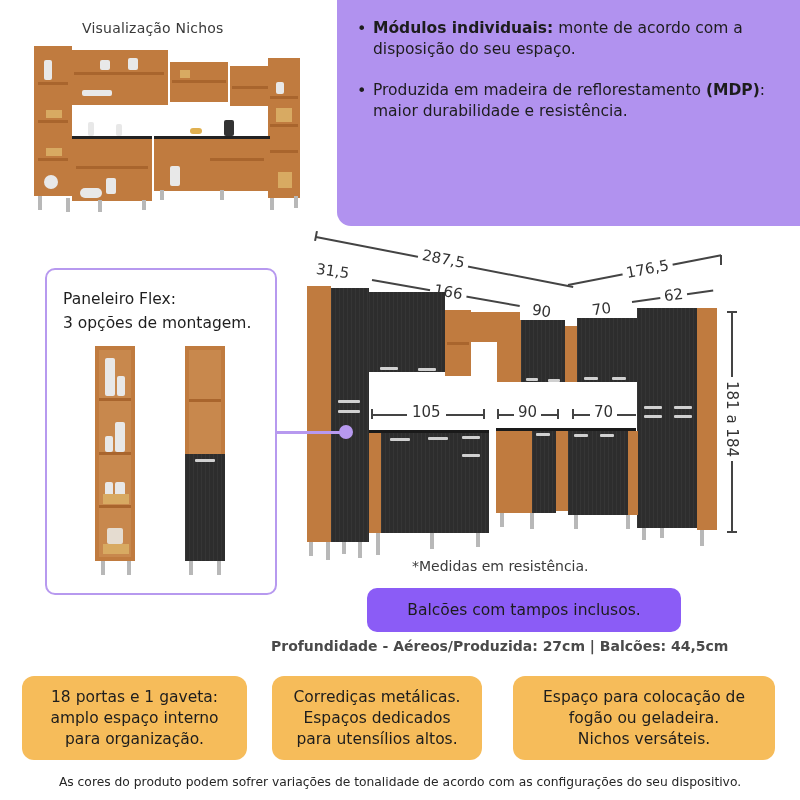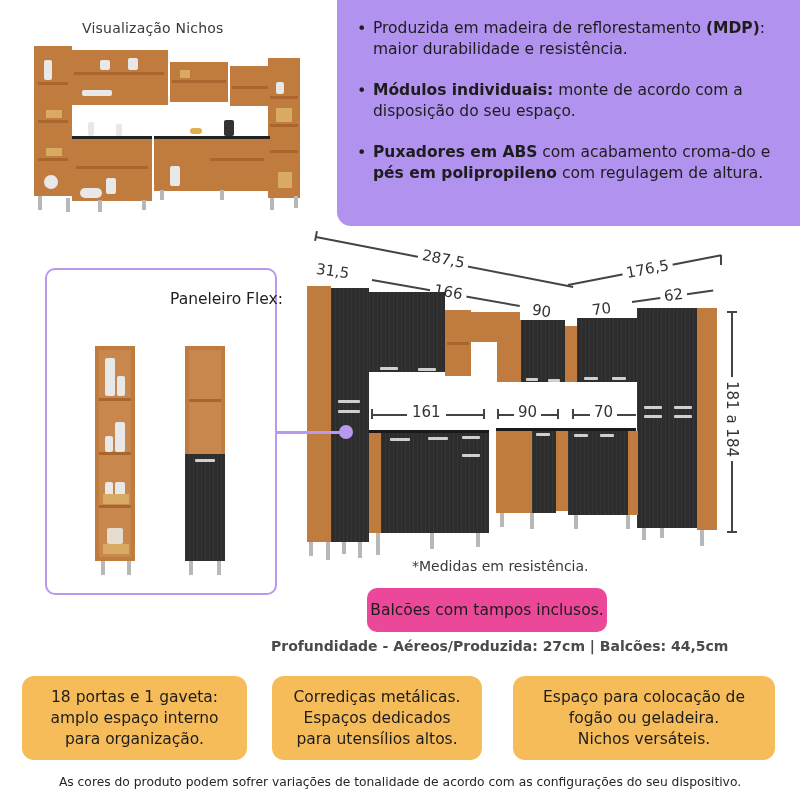--- a/index.html
+++ b/index.html
@@ -16,39 +16,39 @@
   .feature::before { content: "\2022"; position: absolute; left: -16px; top: 0; font-size: 16px; }
   .feature b { font-weight: 700; }
 
   
   .dim { position: absolute; font-size: 15px; color: #333; white-space: nowrap; }
   .dim-line { position: absolute; height: 2px; background: #444; transform-origin: left center; }
   .tick { position: absolute; width: 2px; height: 10px; background: #444; }
 
   
   .paneleiro-box { position: absolute; left: 45px; top: 268px; width: 232px; height: 327px; border: 2.5px solid #b799ef; border-radius: 10px; background: #fff; }
-  .paneleiro-title { position: absolute; left: 8px; width: 100%; text-align: right; font-size: 15.5px; color: #1f1f1f; line-height: 22px; }
+  .paneleiro-title { position: absolute; left: 16px; width: 100%; text-align: left; font-size: 15.5px; color: #1f1f1f; line-height: 22px; }
   .connector-h { position: absolute; left: 277px; top: 431px; width: 68px; height: 2.5px; background: #b799ef; }
   .connector-dot { position: absolute; left: 339px; top: 425px; width: 14px; height: 14px; border-radius: 50%; background: #b799ef; }
 
   
   .cab { position: absolute; }
   .wood { background: #c07b3f; }
   .black { background: #2d2d2d; background-image: repeating-linear-gradient(90deg, rgba(255,255,255,0.04) 0 1px, transparent 1px 4px); }
   .shelf { position: absolute; height: 3px; background: #a9652d; }
   .leg { position: absolute; width: 4px; background: #b8b8b8; }
   .handle { position: absolute; height: 3px; background: #d0d0d0; border-radius: 1px; }
   .item { position: absolute; background: #e8e8e8; border-radius: 2px; }
   .item-box { position: absolute; background: #d8aa62; }
 
   
   .measure-note { position: absolute; left: 412px; top: 558px; font-size: 14px; color: #3a3a3a; }
 
   
-  .red-badge { position: absolute; left: 367px; top: 588px; width: 240px; height: 44px; background: #ec4899; border-radius: 10px; display: flex; align-items: center; justify-content: center; font-size: 15.5px; color: #1c1c1c; }
+  .red-badge { position: absolute; left: 367px; top: 588px; width: 314px; height: 44px; background: #8b5cf6; border-radius: 10px; display: flex; align-items: center; justify-content: center; font-size: 15.5px; color: #1c1c1c; }
 
   .depth-note { position: absolute; left: 271px; top: 638px; font-size: 14px; font-weight: 700; color: #4a4a4a; white-space: nowrap; }
 
   
   .info-box { position: absolute; top: 676px; height: 84px; background: #f6bc5a; border-radius: 12px; display: flex; align-items: center; justify-content: center; text-align: center; font-size: 15.5px; line-height: 21px; color: #1d1d1d; padding: 0 2px; }
   .info-box span { white-space: pre-line; }
 
   .disclaimer { position: absolute; left: 0; top: 775px; width: 800px; text-align: center; font-size: 12.3px; color: #262626; white-space: nowrap; }
 </style>
 </head>
@@ -105,27 +105,24 @@
   <div class="leg" style="left:68px;top:160px;height:12px;"></div>
   <div class="leg" style="left:112px;top:160px;height:10px;"></div>
   <div class="leg" style="left:130px;top:150px;height:10px;"></div>
   <div class="leg" style="left:190px;top:150px;height:10px;"></div>
   <div class="leg" style="left:240px;top:158px;height:12px;"></div>
   <div class="leg" style="left:264px;top:156px;height:12px;"></div>
 </div>
 
 <div class="features-panel">
   <div class="feature">
+    <b>Módulos individuais:</b><span> monte de acordo com a disposição do seu espaço.</span>
+  </div>
+  <div class="feature">
     <span>Produzida em madeira de reflorestamento </span><b>(MDP)</b><span>: maior durabilidade e resistência.</span>
-  </div>
-  <div class="feature">
-    <b>Módulos individuais:</b><span> monte de acordo com a disposição do seu espaço.</span>
-  </div>
-  <div class="feature">
-    <b>Puxadores em ABS</b><span> com acabamento croma-do e </span><b>pés em polipropileno</b><span> com regulagem de altura.</span>
   </div>
 </div>
 
 <div>
 
   <div class="dim-line" style="left:316px;top:236px;width:262px;transform:rotate(11deg);"></div>
   <div class="tick" style="left:315px;top:231px;transform:rotate(11deg);"></div>
   <div class="dim" style="left:418px;top:250px;transform:rotate(11deg);background:#fff;padding:0 4px;">287,5</div>
 
   <div class="dim-line" style="left:568px;top:284px;width:156px;transform:rotate(-11deg);"></div>
@@ -189,21 +186,21 @@
   <div class="handle" style="left:536px;top:433px;width:14px;"></div>
   <div class="cab wood" style="left:556px;top:431px;width:12px;height:80px;"></div>
   <div class="cab black" style="left:568px;top:431px;width:60px;height:84px;"></div>
   <div class="handle" style="left:574px;top:434px;width:14px;"></div>
   <div class="handle" style="left:600px;top:434px;width:14px;"></div>
   <div class="cab wood" style="left:628px;top:431px;width:10px;height:84px;"></div>
 
   <div class="dim-line" style="left:371px;top:414px;width:114px;"></div>
   <div class="tick" style="left:371px;top:409px;"></div>
   <div class="tick" style="left:483px;top:409px;"></div>
-  <div class="dim" style="left:407px;top:403px;background:#fff;padding:0 5px;">161</div>
+  <div class="dim" style="left:407px;top:403px;background:#fff;padding:0 5px;">105</div>
   <div class="dim-line" style="left:497px;top:414px;width:62px;"></div>
   <div class="tick" style="left:497px;top:409px;"></div>
   <div class="tick" style="left:557px;top:409px;"></div>
   <div class="dim" style="left:514px;top:403px;background:#fff;padding:0 4px;">90</div>
   <div class="dim-line" style="left:572px;top:414px;width:64px;"></div>
   <div class="tick" style="left:572px;top:409px;"></div>
   <div class="dim" style="left:590px;top:403px;background:#fff;padding:0 4px;">70</div>
 
   <div class="leg" style="left:309px;top:542px;height:14px;"></div>
   <div class="leg" style="left:326px;top:542px;height:18px;"></div>
@@ -216,20 +213,21 @@
   <div class="leg" style="left:530px;top:513px;height:16px;"></div>
   <div class="leg" style="left:574px;top:515px;height:14px;"></div>
   <div class="leg" style="left:626px;top:515px;height:14px;"></div>
   <div class="leg" style="left:642px;top:528px;height:12px;"></div>
   <div class="leg" style="left:660px;top:528px;height:10px;"></div>
   <div class="leg" style="left:700px;top:530px;height:16px;"></div>
 </div>
 
 <div class="paneleiro-box">
   <div class="paneleiro-title" style="top:18px;">Paneleiro Flex:</div>
+  <div class="paneleiro-title" style="top:42px;">3 opções de montagem.</div>
 
   <div>
     <div class="cab wood" style="left:48px;top:76px;width:40px;height:215px;"></div>
     <div class="cab" style="left:52px;top:80px;width:32px;height:207px;background:#c8884d;"></div>
     <div class="shelf" style="left:52px;top:128px;width:32px;"></div>
     <div class="shelf" style="left:52px;top:182px;width:32px;"></div>
     <div class="shelf" style="left:52px;top:235px;width:32px;"></div>
     <div class="item" style="left:58px;top:88px;width:10px;height:38px;"></div>
     <div class="item" style="left:70px;top:106px;width:8px;height:20px;"></div>
     <div class="item" style="left:68px;top:152px;width:10px;height:30px;"></div>

